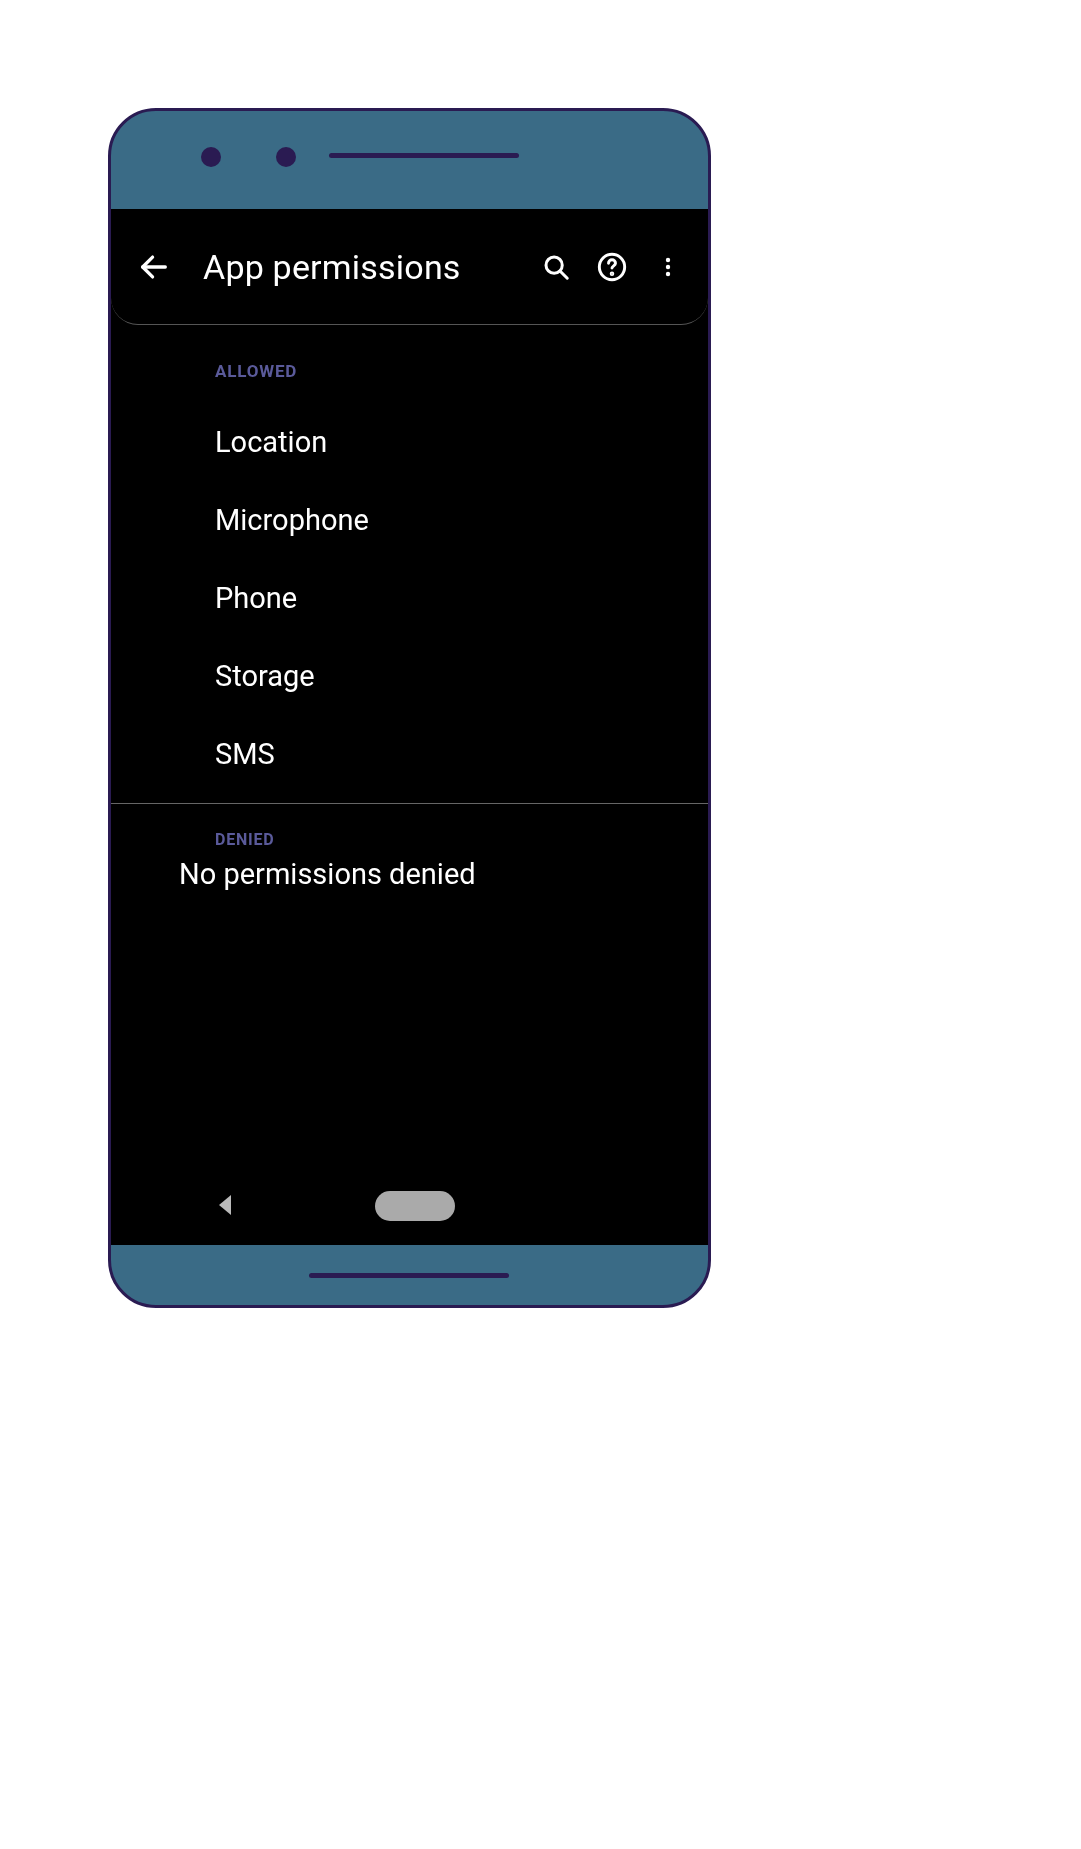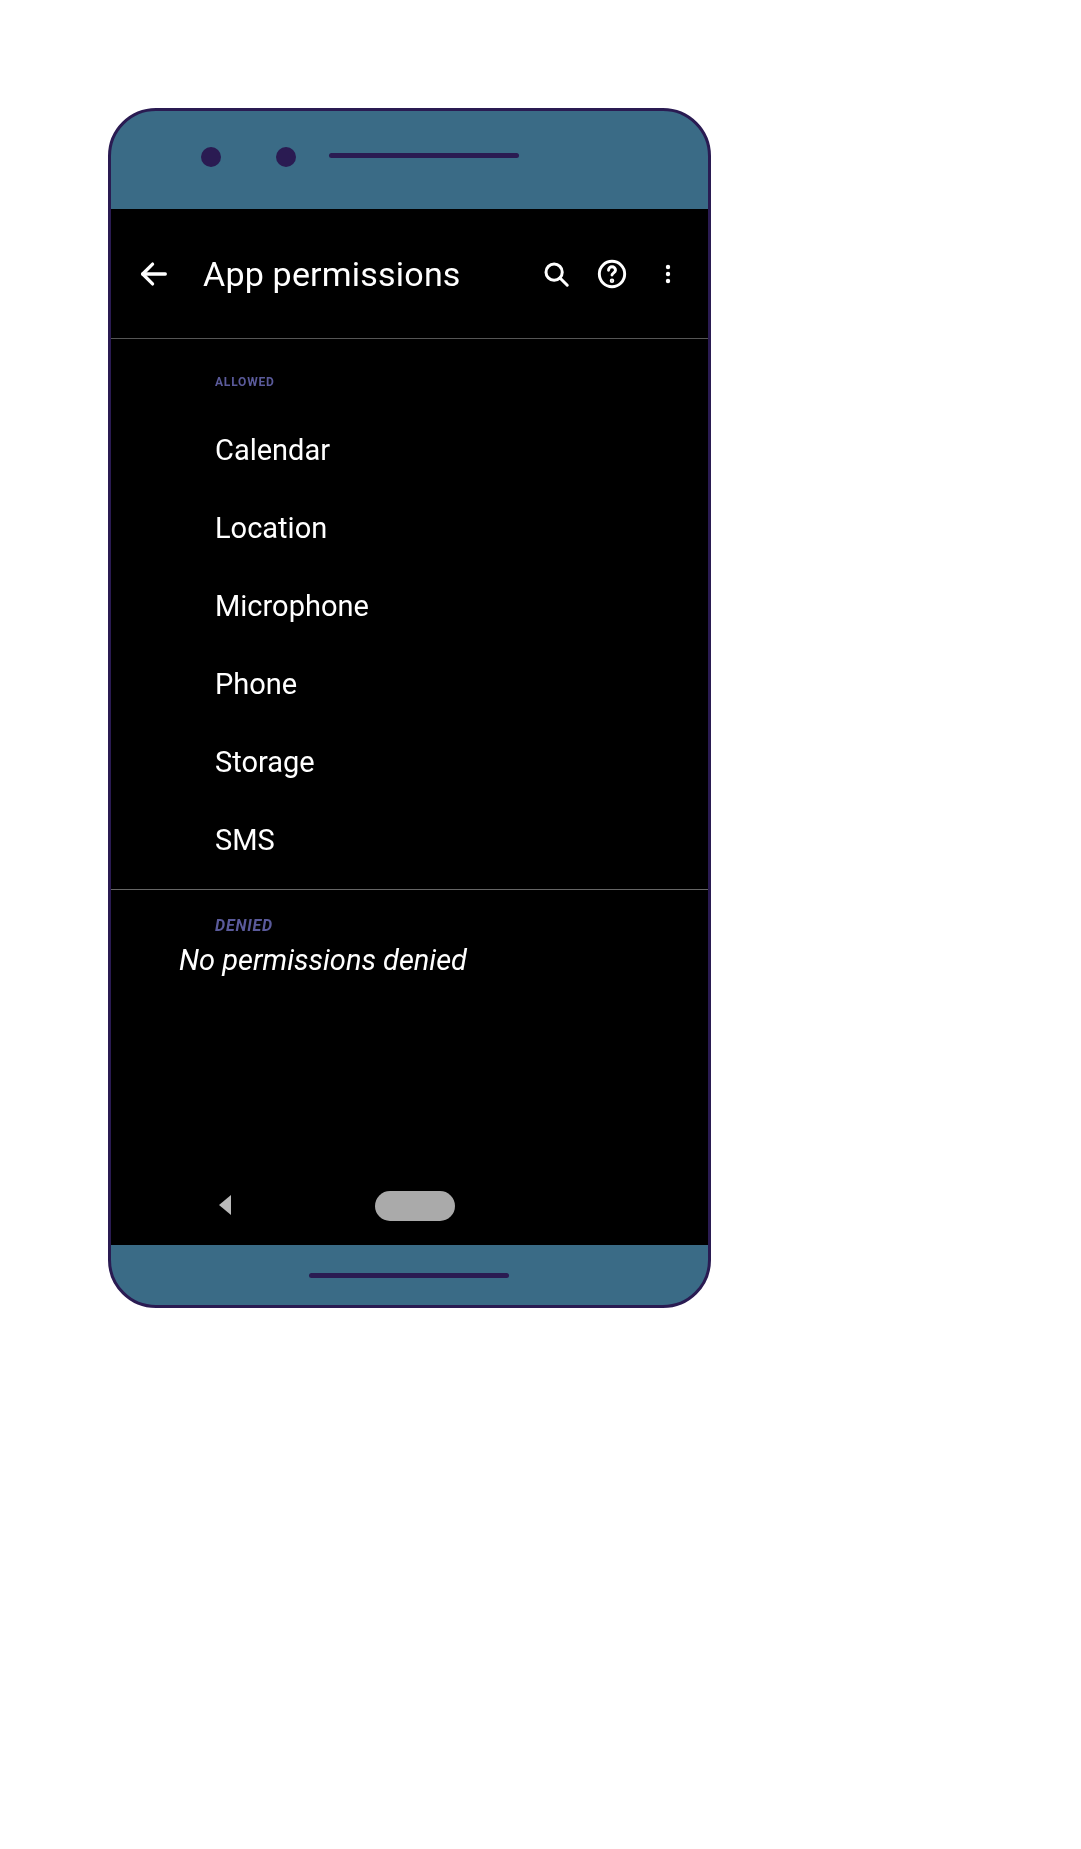--- a/index.html
+++ b/index.html
@@ -46,26 +46,27 @@
     border-radius: 3px;
   }
   .screen {
     background: #000000;
     flex: 1;
     display: flex;
     flex-direction: column;
     color: #ffffff;
   }
   .appbar {
-    height: 130px;
+    height: 116px;
     display: flex;
     align-items: center;
     padding-left: 22px;
     padding-right: 18px;
     border-bottom: 1px solid #555;
+    border-radius: 27px;
   }
   .back-arrow {
     width: 42px; height: 42px;
     display:flex; align-items:center; justify-content:center;
     margin-right: 28px;
   }
   .title {
     font-size: 34px;
     font-weight: 400;
     flex: 1;
@@ -74,40 +75,39 @@
   .action-icon {
     width: 44px; height: 44px;
     display:flex; align-items:center; justify-content:center;
     margin-left: 12px;
   }
   .section {
     padding-top: 36px;
   }
   .section-header {
     color: #5a5a9a;
-    font-size: 12px;
+    font-size: 17px;
     font-weight: 700;
     letter-spacing: 0.8px;
     text-transform: uppercase;
     padding-left: 104px;
     margin-bottom: 22px;
   }
   .list-item {
     font-size: 29px;
     color: #ffffff;
     padding: 22px 0 22px 104px;
   }
   .divider {
     height: 1px;
     background: #666;
     margin-top: 10px;
   }
   .denied-section {
     padding-top: 26px;
-    font-style: italic;
   }
   .denied-header {
     color: #5a5a9a;
     font-size: 16px;
     font-weight: 700;
     letter-spacing: 0.8px;
     text-transform: uppercase;
     padding-left: 104px;
     margin-bottom: 8px;
   }
@@ -190,21 +190,20 @@
         <svg width="24" height="24" viewBox="0 0 24 24" fill="#ffffff">
             <circle cx="12" cy="5" r="2.2"></circle>
             <circle cx="12" cy="12" r="2.2"></circle>
             <circle cx="12" cy="19" r="2.2"></circle>
           </svg>
       </div>
     </div>
 
     <div class="section">
       <div class="section-header">Allowed</div>
-      <div class="list-item">Calendar</div>
       <div class="list-item">Location</div>
       <div class="list-item">Microphone</div>
       <div class="list-item">Phone</div>
       <div class="list-item">Storage</div>
       <div class="list-item">SMS</div>
     </div>
 
     <div class="divider"></div>
 
     <div class="denied-section">

